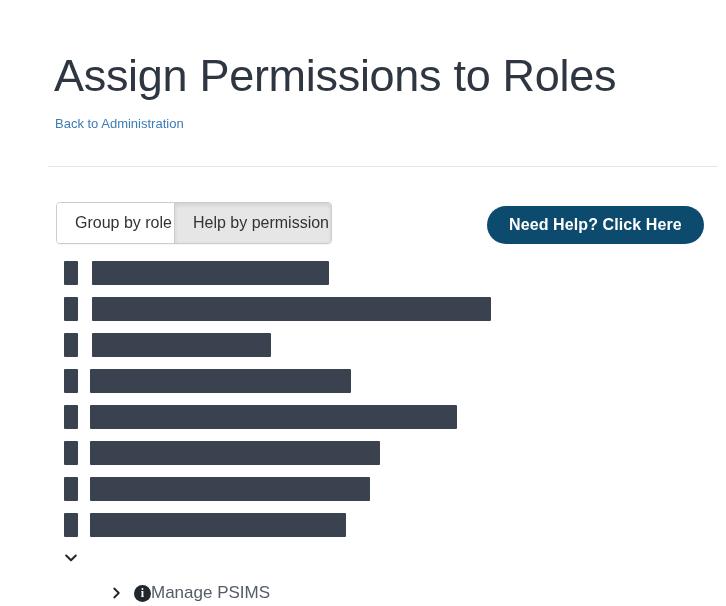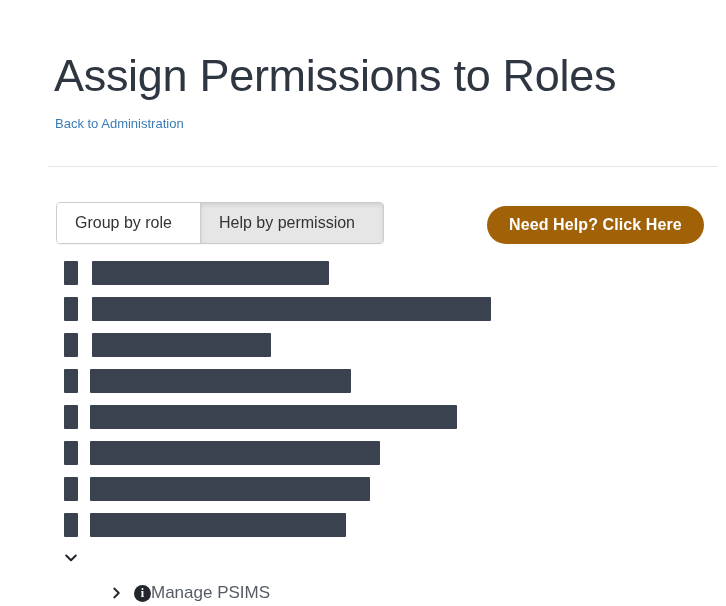--- a/index.html
+++ b/index.html
@@ -65,40 +65,40 @@
     overflow: hidden;
     background: #ffffff;
     box-shadow: 0 1px 1px rgba(0,0,0,0.04);
   }
   .btn-group .tgl {
     font-family: "Liberation Sans", sans-serif;
     font-size: 16px;
     color: #333333;
     background: #ffffff;
     border: none;
-    padding: 10px 28px 11px 18px;
+    padding: 10px 2px 11px 18px;
     line-height: 1.2;
     cursor: pointer;
     white-space: nowrap;
   }
   .btn-group .tgl + .tgl {
     border-left: 1px solid #cccccc;
   }
   .btn-group .tgl.active {
     background: #e6e6e6;
     box-shadow: inset 0 2px 4px rgba(0,0,0,0.10);
     color: #333333;
   }
 
   
   .help-btn {
     position: absolute;
     left: 487px;
     top: 206px;
-    background: #a16207;
+    background: #0c4a6e;
     color: #ffffff;
     font-size: 16px;
     font-weight: bold;
     border: none;
     border-radius: 19px;
     padding: 9px 22px 10px 22px;
     line-height: 1.2;
     cursor: pointer;
     white-space: nowrap;
     letter-spacing: 0.1px;

